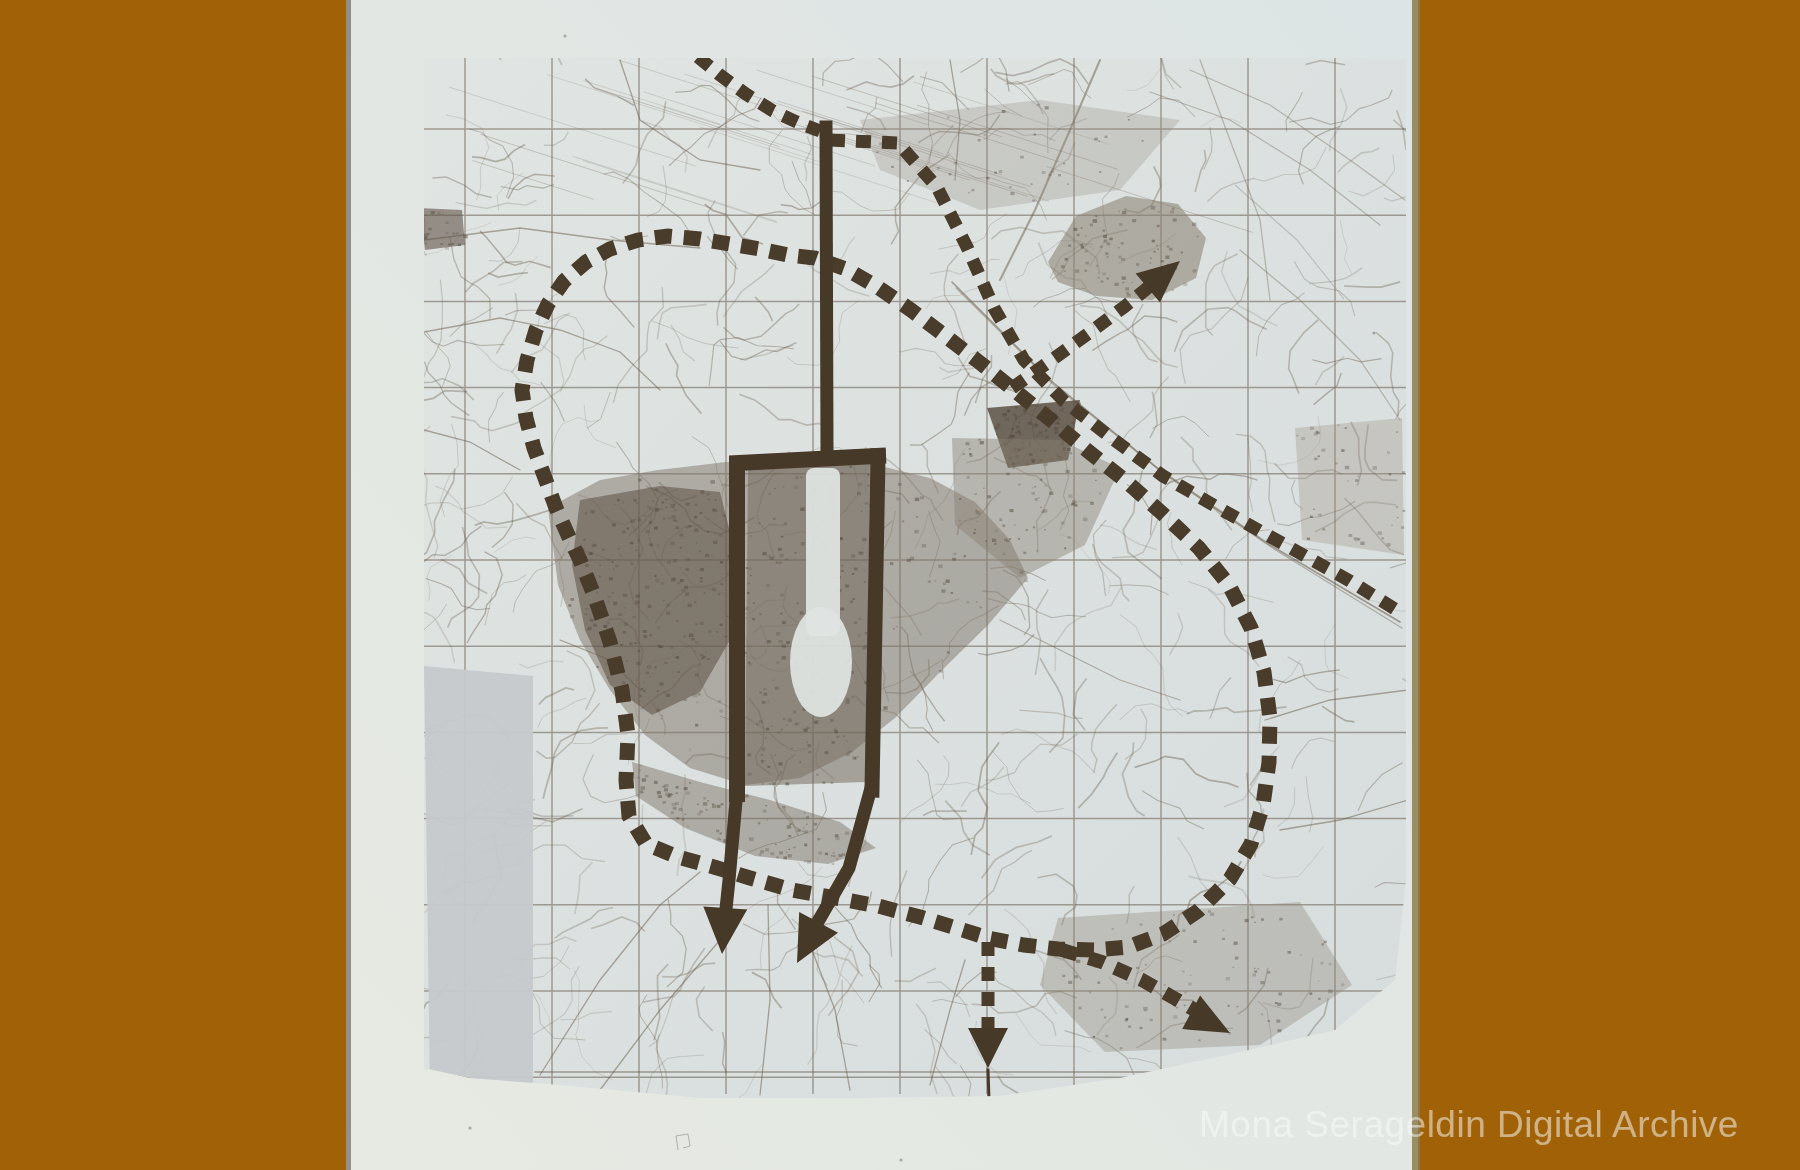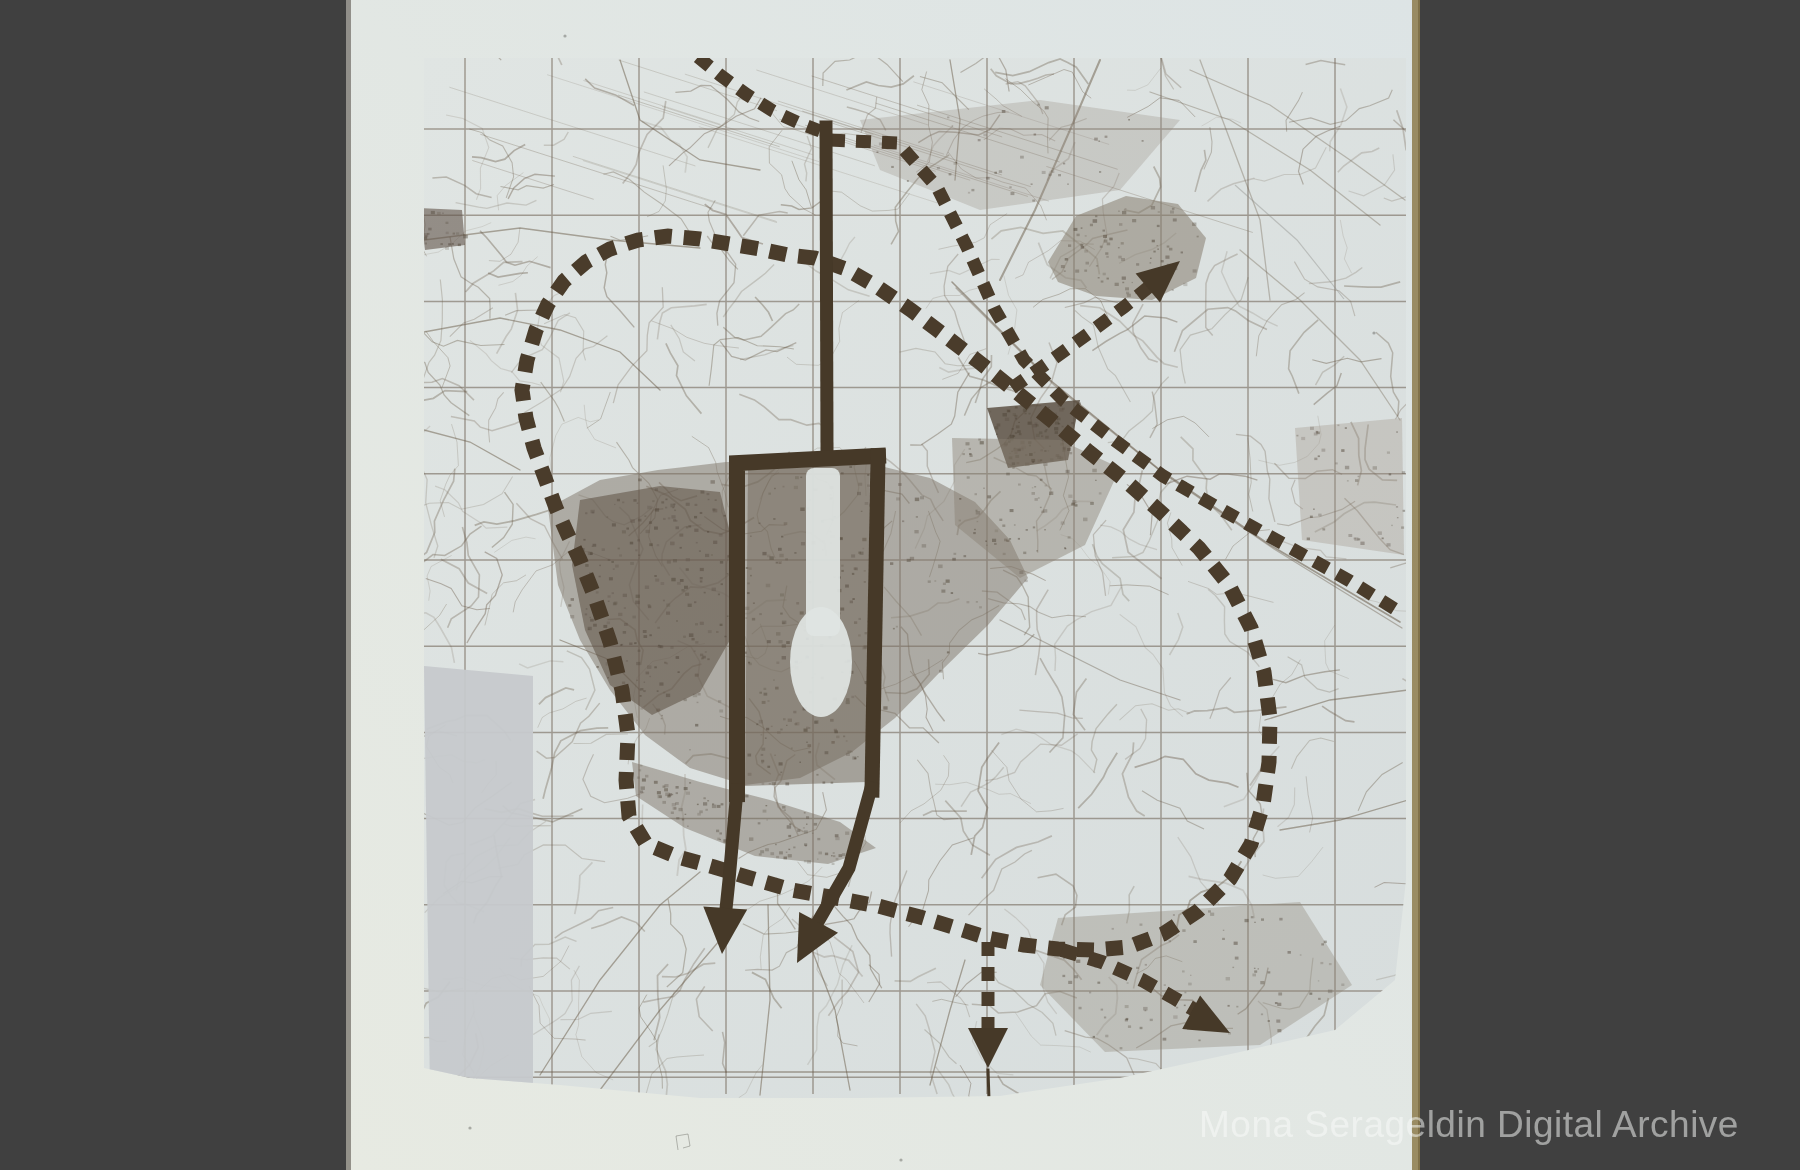--- a/index.html
+++ b/index.html
@@ -1,17 +1,17 @@
 <!DOCTYPE html>
 <html><head>
 <meta charset="utf-8">
 <style>
   html,body{margin:0;padding:0;background:#070605;}
   body{width:1800px;height:1170px;overflow:hidden;font-family:"Liberation Sans",sans-serif;}
-  .stage{position:relative;width:1800px;height:1170px;background:#404040;}
+  .stage{position:relative;width:1800px;height:1170px;background:#a16207;}
   .stage svg{position:absolute;left:0;top:0;width:1800px;height:1170px;display:block;}
   .watermark{
     position:absolute;left:1199px;top:1104px;
     font-family:"Liberation Sans",sans-serif;
     font-size:37px;font-weight:400;letter-spacing:.5px;
     color:rgba(250,252,249,.52);white-space:nowrap;z-index:5;
   }
 </style>
 </head>
 <body>

